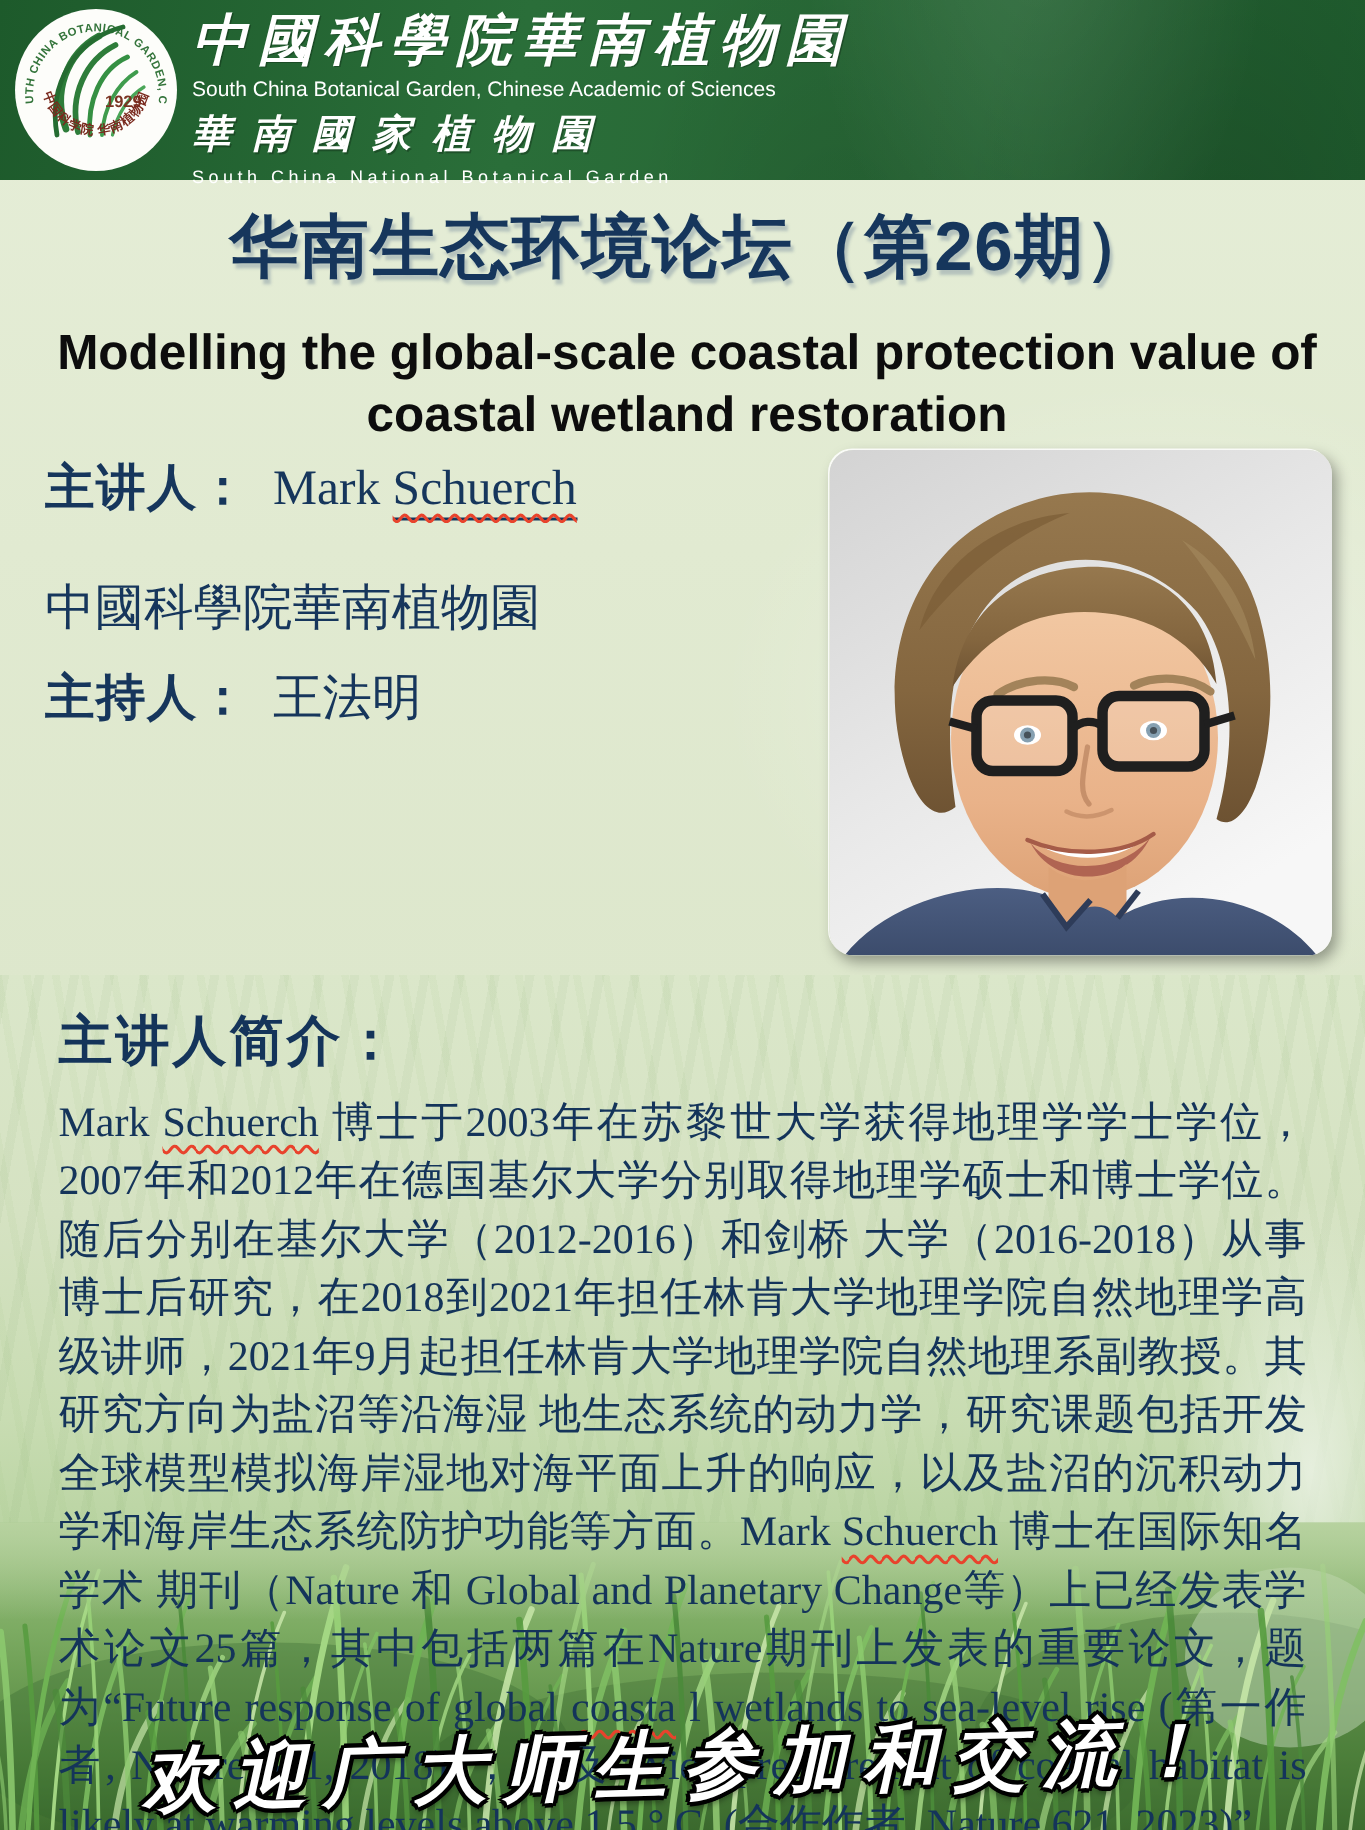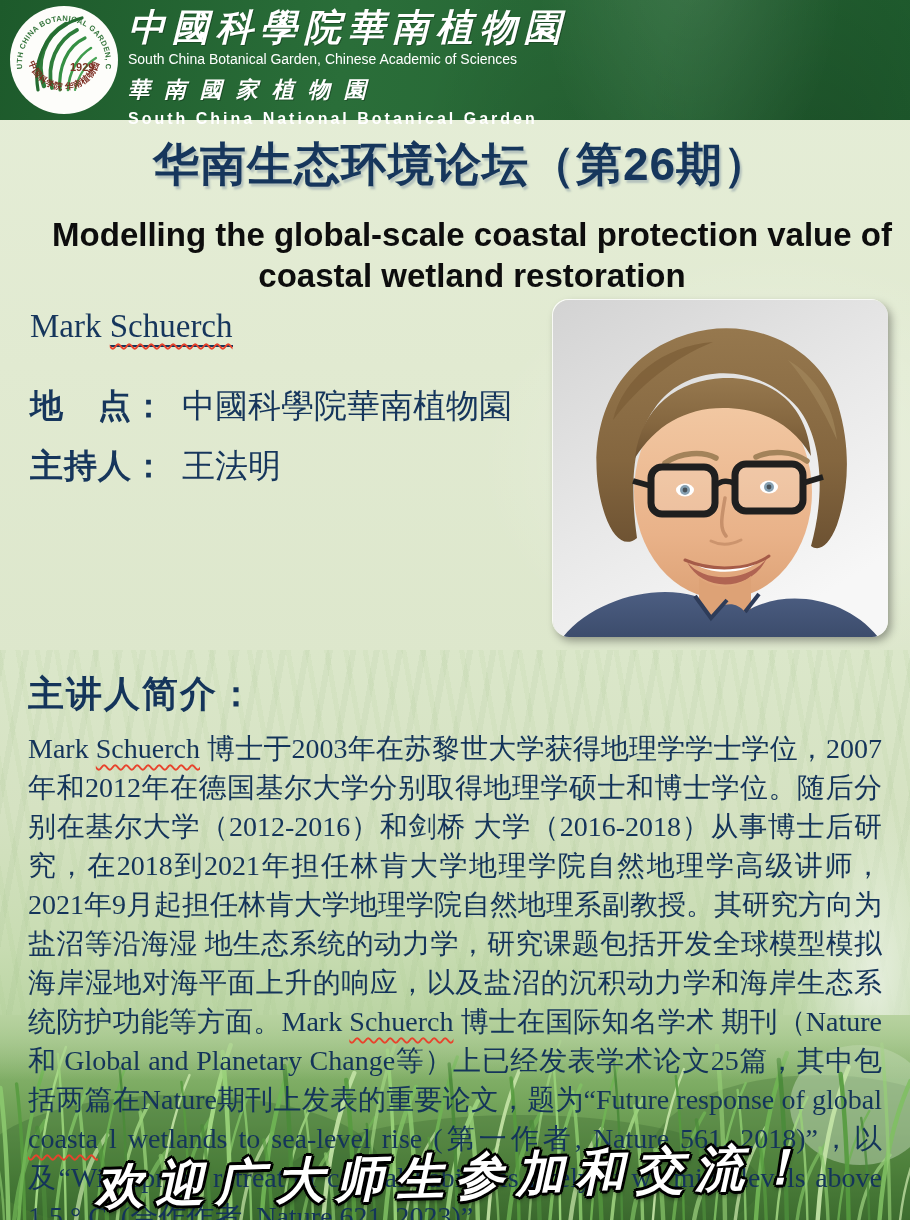--- a/index.html
+++ b/index.html
@@ -19,35 +19,35 @@
       radial-gradient(260px 420px at 690px -40%, rgba(255,255,255,.10), rgba(255,255,255,0) 60%),
       radial-gradient(300px 500px at 820px 150%, rgba(0,0,0,.18), rgba(0,0,0,0) 60%),
       radial-gradient(220px 380px at 560px 160%, rgba(0,0,0,.10), rgba(0,0,0,0) 65%),
       linear-gradient(100deg,#1d5a2b 0%, #2a6e39 38%, #276635 68%, #1f5d2e 100%);
   }
   .logo{ position:absolute; left:8px; top:4px; width:112px; height:112px; }
   .header-text{ position:absolute; left:128px; top:6px; width:620px; text-align:left; color:#ffffff; }
   .cn-cal-1{ font-size:37px; font-weight:bold; font-style:italic; letter-spacing:7px; line-height:44px;
              font-family:"Liberation Serif",serif; text-shadow:1px 1px 0 rgba(0,0,0,.25); }
   .en-sub-1{ font-size:14px; line-height:18px; font-family:"Liberation Sans","DejaVu Sans",sans-serif; }
-  .cn-cal-2{ font-size:22px; font-weight:bold; font-style:italic; letter-spacing:14px; line-height:38px; margin-top:3px;
+  .cn-cal-2{ font-size:26px; font-weight:bold; font-style:italic; letter-spacing:14px; line-height:38px; margin-top:3px;
              font-family:"Liberation Serif",serif; text-shadow:1px 1px 0 rgba(0,0,0,.25); }
-  .en-sub-2{ font-size:16px; line-height:19px; font-weight:bold; letter-spacing:3px;
+  .en-sub-2{ font-size:12px; line-height:19px; font-weight:normal; letter-spacing:3px;
              font-family:"Liberation Sans","DejaVu Sans",sans-serif; }
 
   
   .forum-title{
     position:absolute; top:134px; left:0; width:910px; text-align:center;
     font-size:46px; font-weight:bold; color:#16365c; letter-spacing:1px;
     font-family:"Liberation Sans","DejaVu Sans",sans-serif;
     text-shadow:2px 3px 2px rgba(125,145,160,.45);
     padding-left:13px;
   }
   .talk-title{
-    position:absolute; top:214px; left:52px; width:840px; text-align:center;
+    position:absolute; top:214px; left:38px; width:840px; text-align:center;
     font-size:33px; line-height:41px; font-weight:bold; color:#0d0d0d;
     font-family:"Liberation Sans","DejaVu Sans",sans-serif;
   }
 
   
   .info{ position:absolute; left:30px; top:306px; width:520px; color:#16365c; font-size:33px; }
   .info .row{ display:flex; align-items:baseline; margin-bottom:20px; line-height:40px; }
   .info .label{ flex:none; width:152px; font-weight:600; letter-spacing:1px; }
   .info .value{ font-weight:500; }
   .name-underline{ border-bottom:2px solid #16365c; padding-bottom:1px; }
@@ -59,21 +59,21 @@
   
   .photo{
     position:absolute; left:553px; top:300px; width:335px; height:337px;
     border-radius:16px; overflow:hidden;
     box-shadow:-1px -1px 0 rgba(255,255,255,.85), 3px 4px 9px rgba(0,0,0,.35);
   }
   .photo svg{ display:block; width:100%; height:100%; }
 
   
   .bio{
-    position:absolute; left:0; top:650px; width:910px; height:570px; padding:14px 28px 0;
+    position:absolute; left:0; top:650px; width:910px; height:570px; padding:14px 39px 0;
     background:
       radial-gradient(120px 260px at 96% 58%, rgba(242,246,238,.75), rgba(242,246,238,0) 70%),
       repeating-linear-gradient(100deg, rgba(120,160,100,.07) 0 6px, rgba(0,0,0,0) 6px 23px),
       repeating-linear-gradient(80deg, rgba(150,190,120,.08) 0 5px, rgba(0,0,0,0) 5px 19px),
       linear-gradient(180deg,#dbe7ca 0%, #d5e2c2 28%, #c8dcb2 52%, #b2d09a 72%, #93bd79 88%, #79a95f 100%);
   }
   .bio-heading{
     font-size:36px; font-weight:bold; color:#14345a; letter-spacing:2px; margin:6px 0 10px;
     font-family:"Liberation Sans","DejaVu Sans",sans-serif; position:relative; z-index:2;
   }
@@ -136,26 +136,26 @@
       <div class="cn-cal-2">華南國家植物園</div>
       <div class="en-sub-2">South China National Botanical Garden</div>
     </div>
   </div>
 
   <div class="forum-title">华南生态环境论坛（第26期）</div>
   <div class="talk-title">Modelling the global-scale coastal protection value of coastal wetland restoration</div>
 
   <div class="info">
     <div class="row">
+      <span class="label">主讲人：</span>
       <span class="value"><span>Mark </span><span class="name-underline squiggle">Schuerch</span></span>
     </div>
     <div class="row">
     </div>
     <div class="row">
-      <span class="label">地　点：</span>
       <span class="value">中國科學院華南植物園</span>
     </div>
     <div class="row">
       <span class="label">主持人：</span>
       <span class="value">王法明</span>
     </div>
   </div>
 
   <div class="photo">
     <svg viewBox="0 0 335 337" preserveAspectRatio="none">

